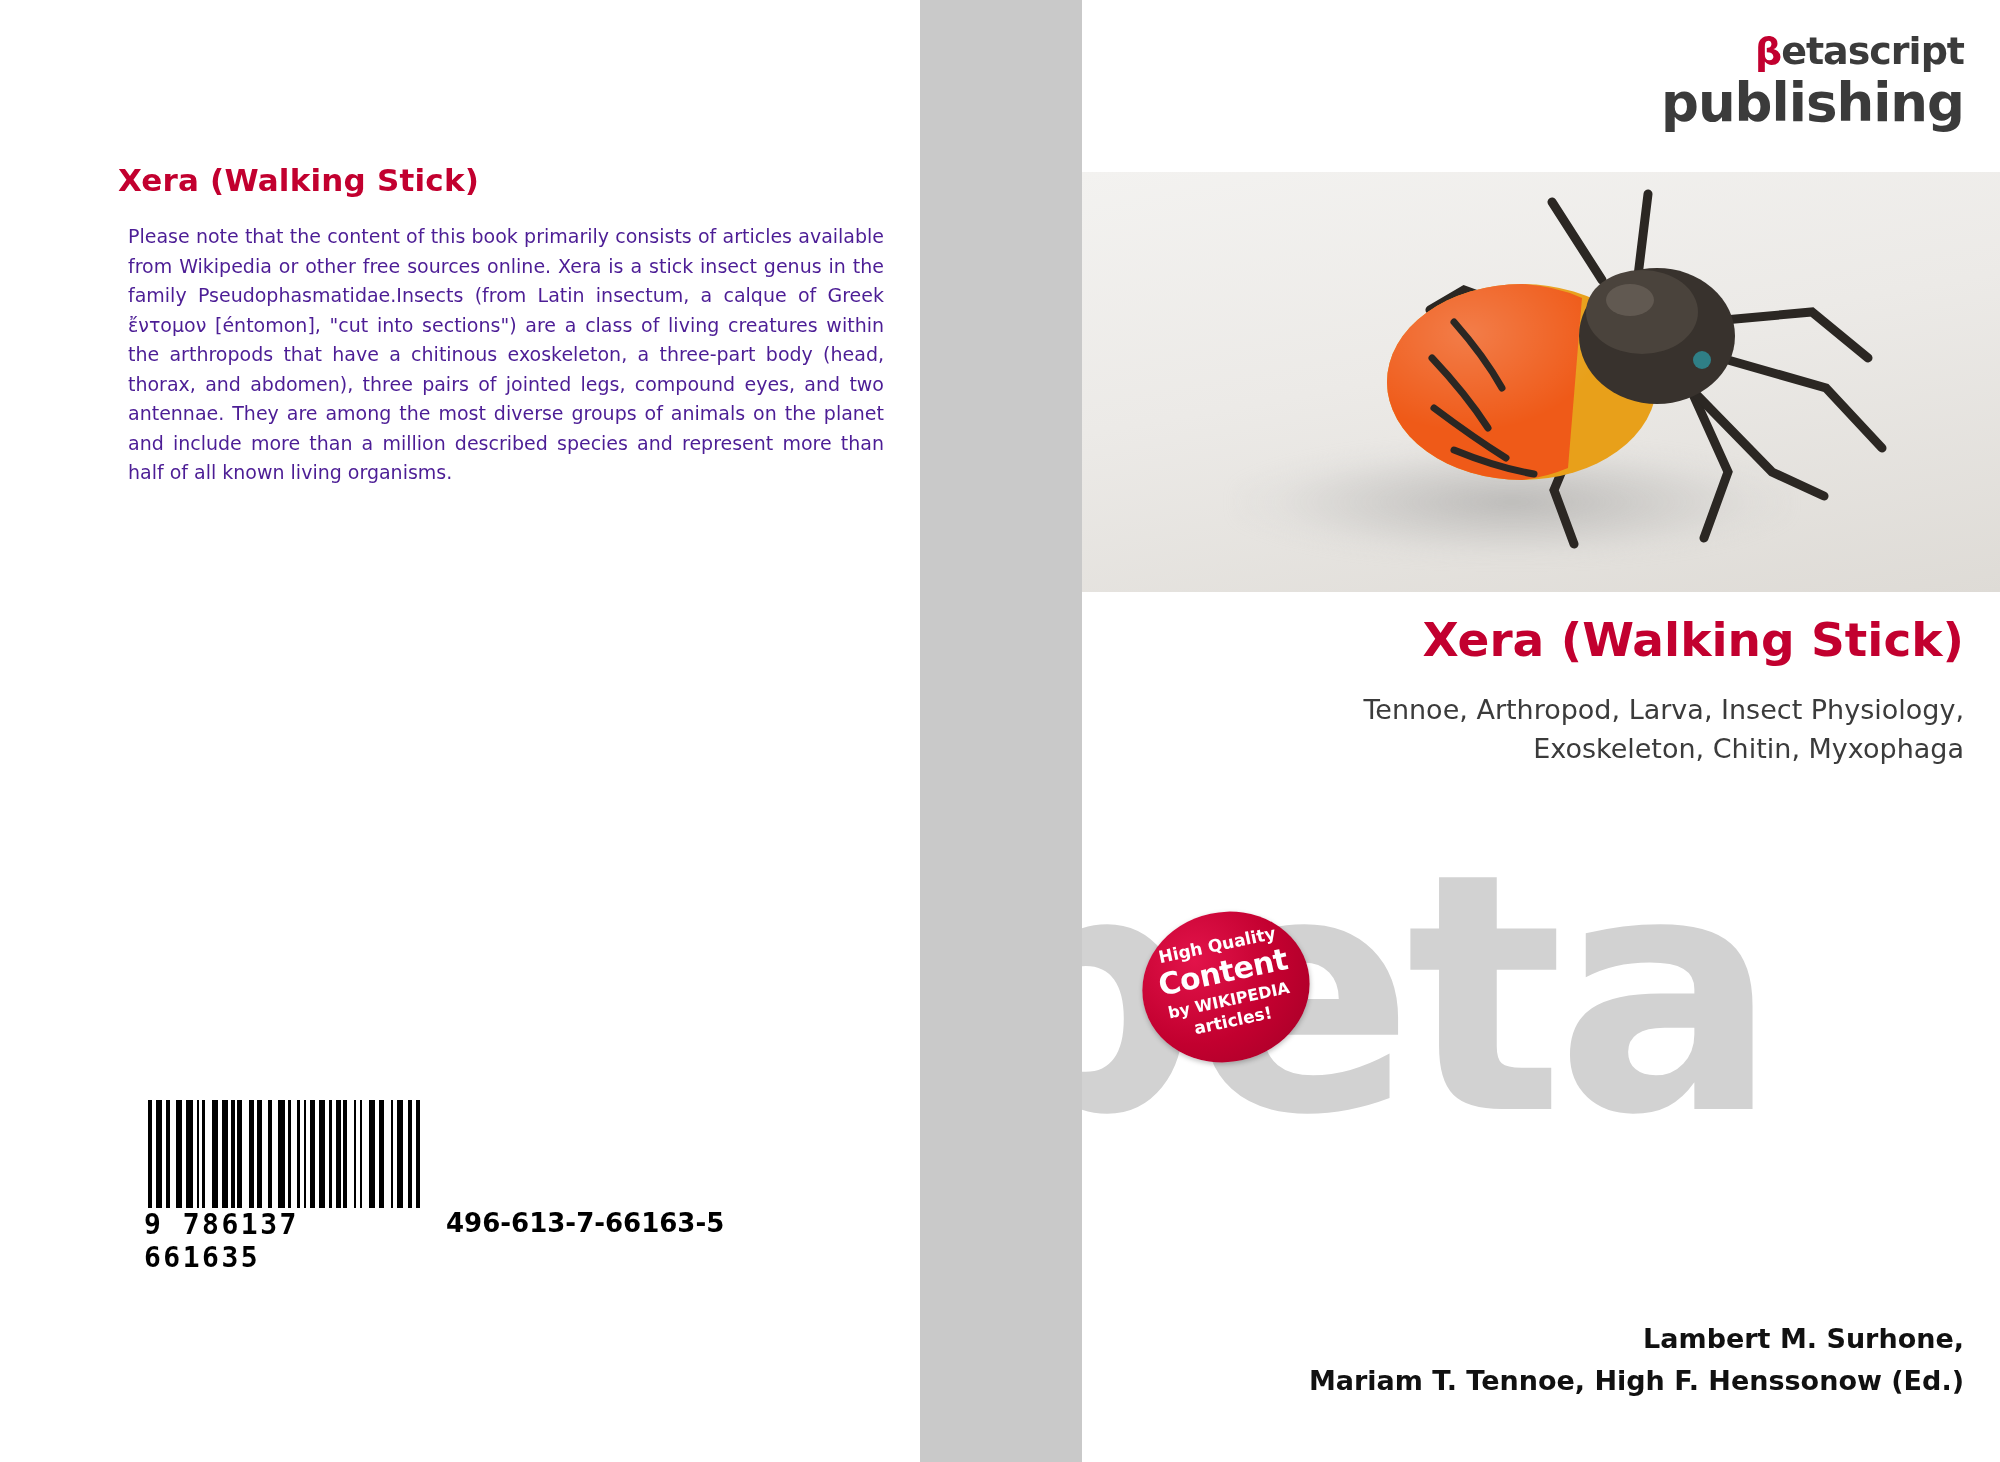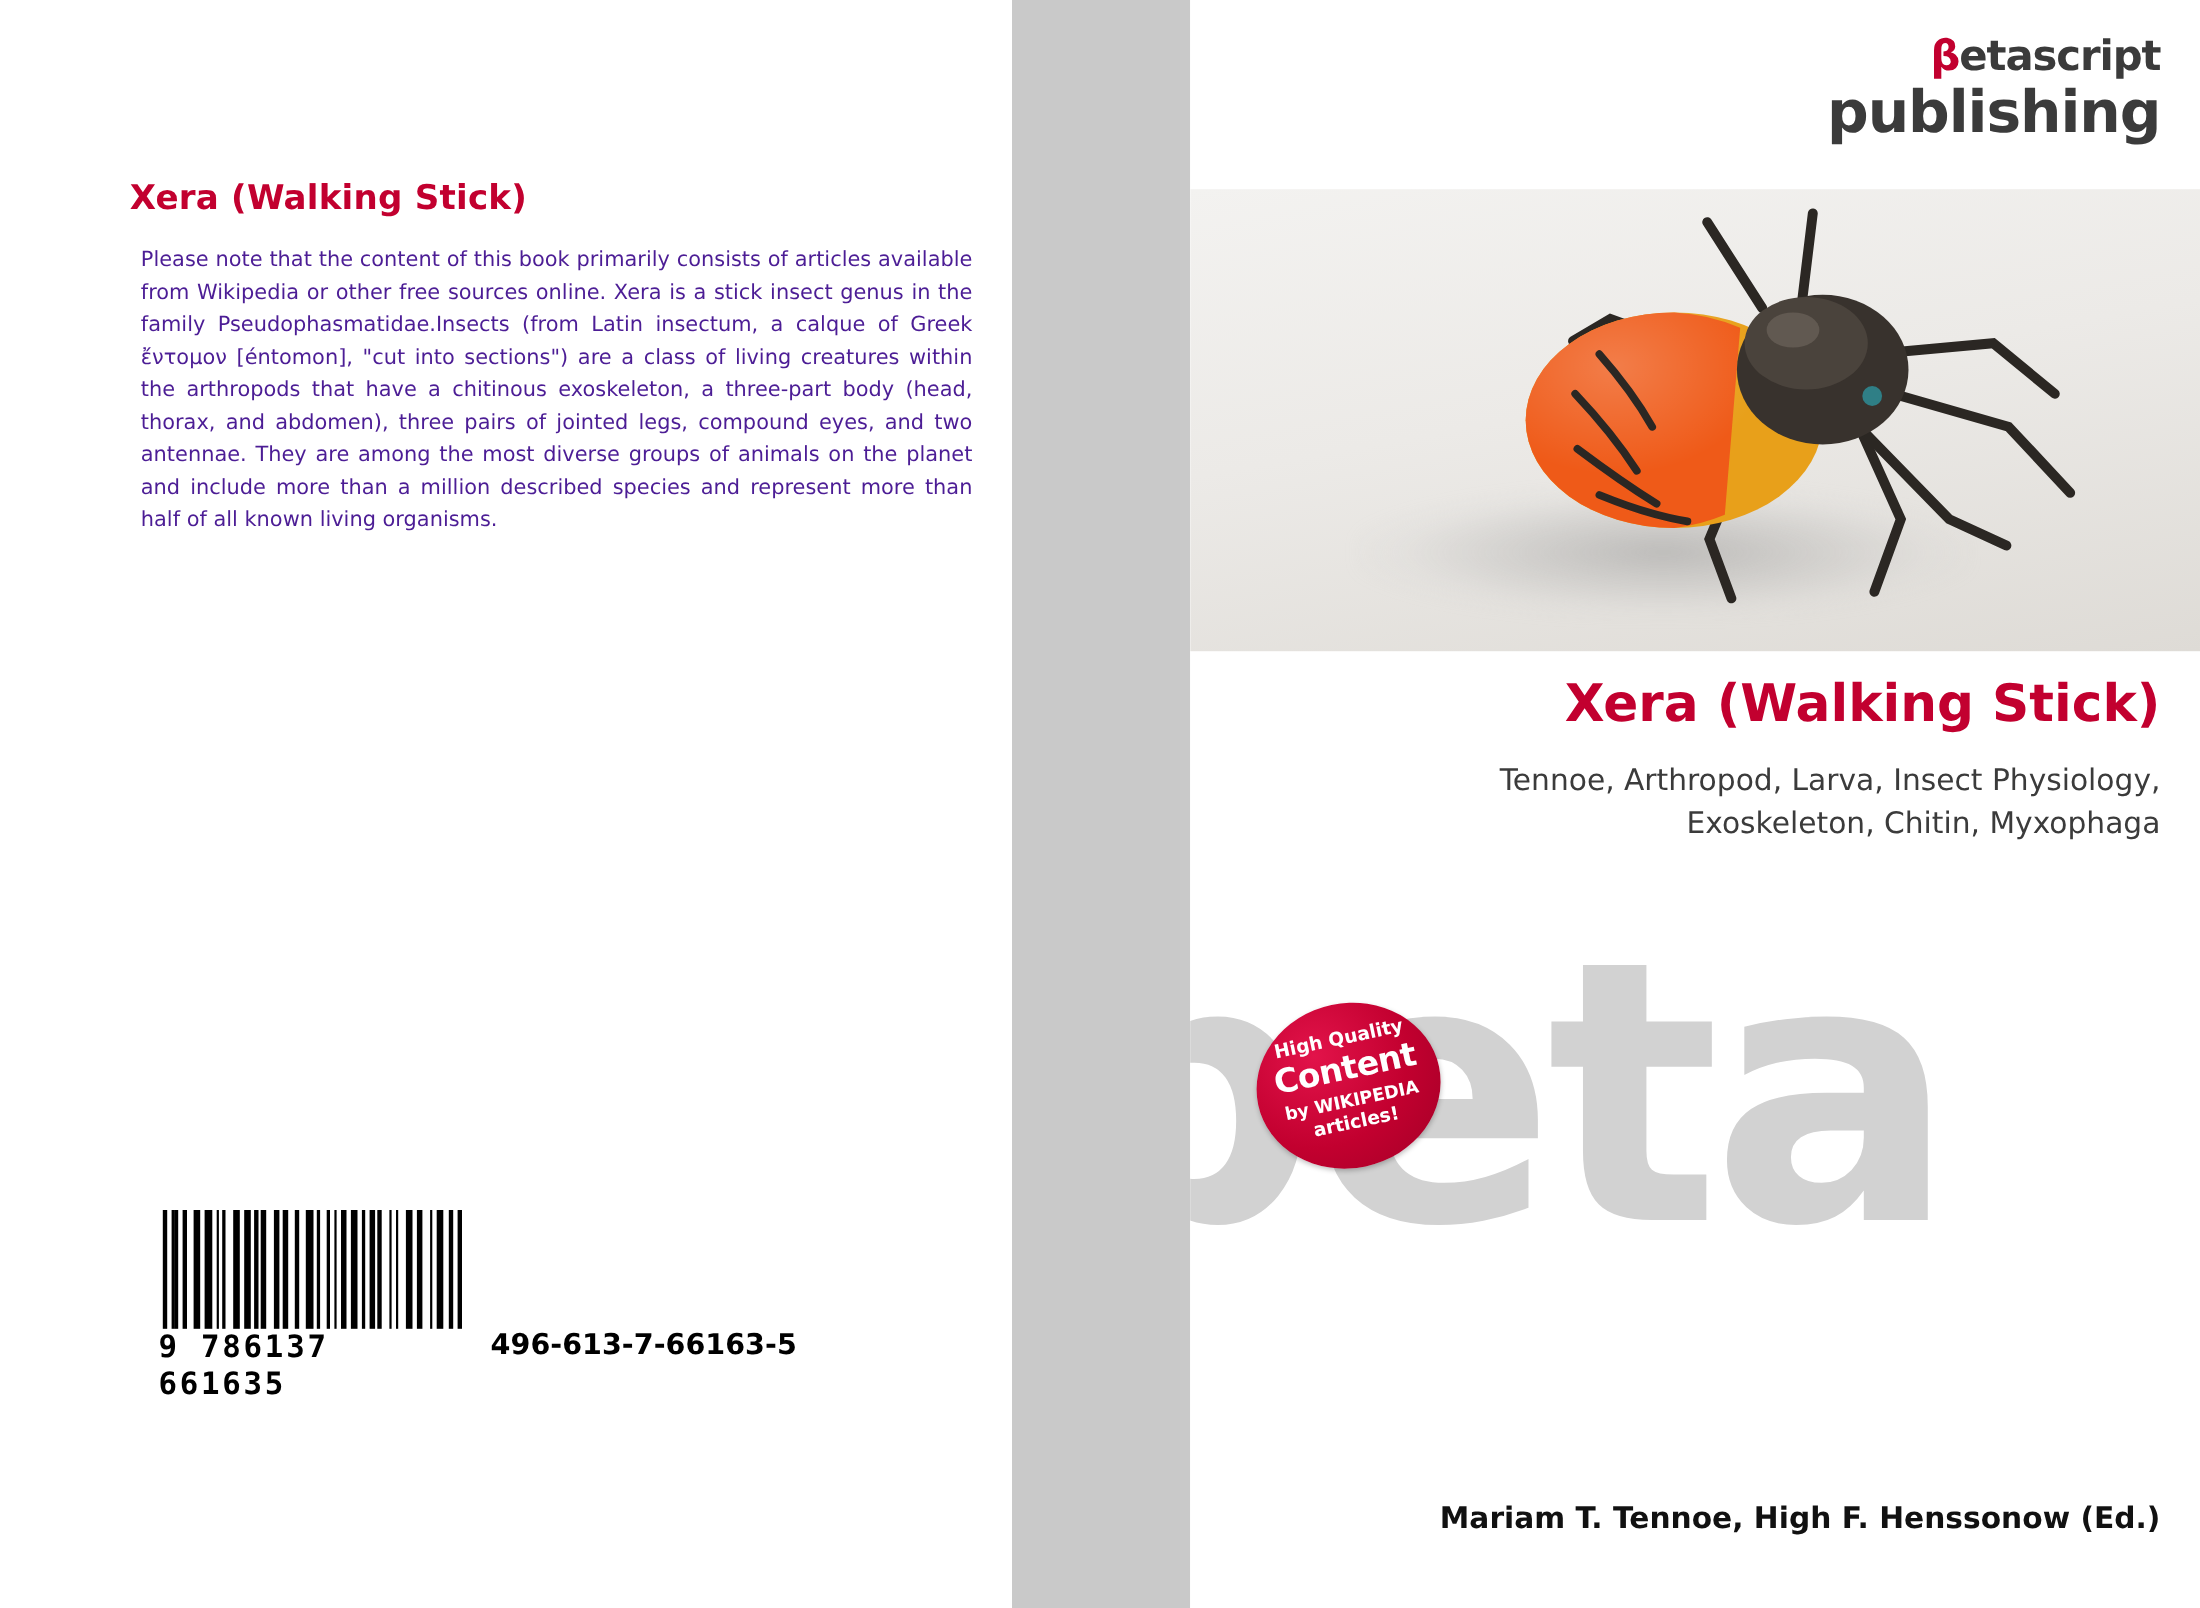--- a/index.html
+++ b/index.html
@@ -390,17 +390,18 @@
       <div class="sticker-ellipse"></div>
       <div class="sticker-text">
         <div class="s1">High Quality</div>
         <div class="s2">Content</div>
         <div class="s3">by WIKIPEDIA</div>
         <div class="s4">articles!</div>
       </div>
     </div>
 
     <div class="authors">
+      <div>Lambert M. Surhone,</div>
       <div>Mariam T. Tennoe, High F. Henssonow (Ed.)</div>
     </div>
 
   </div>
 </div>
 
 </body></html>

